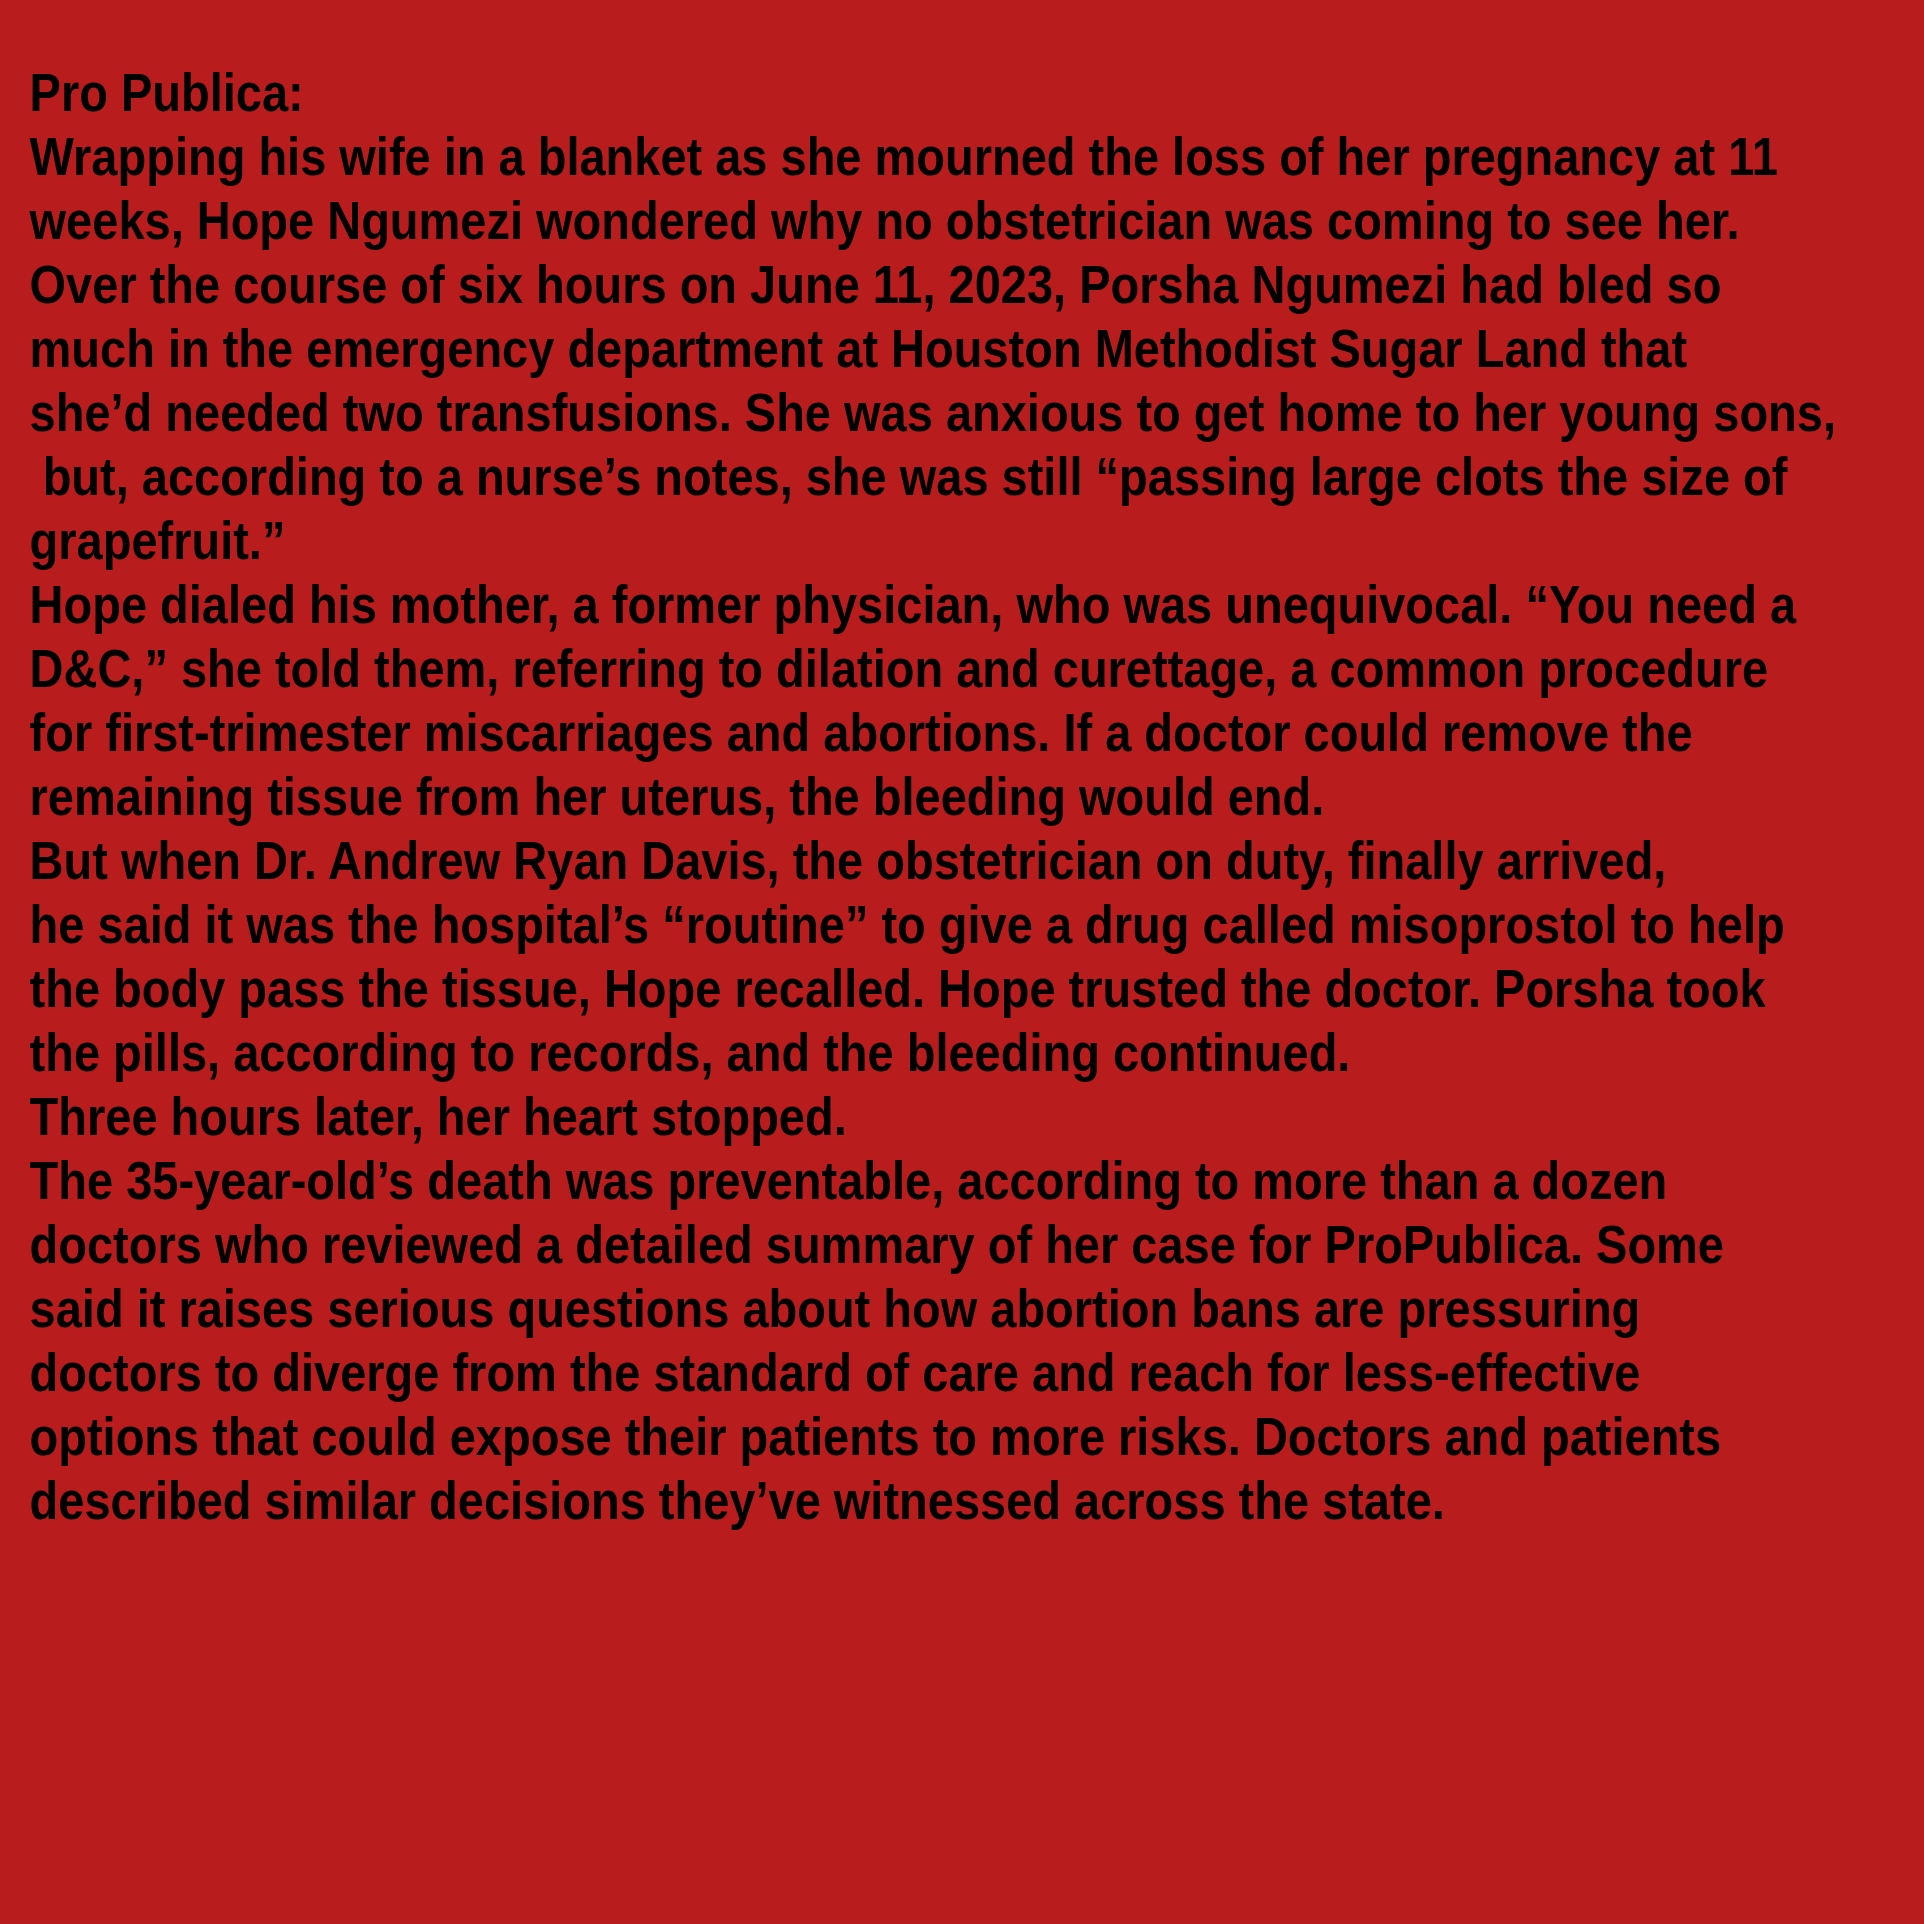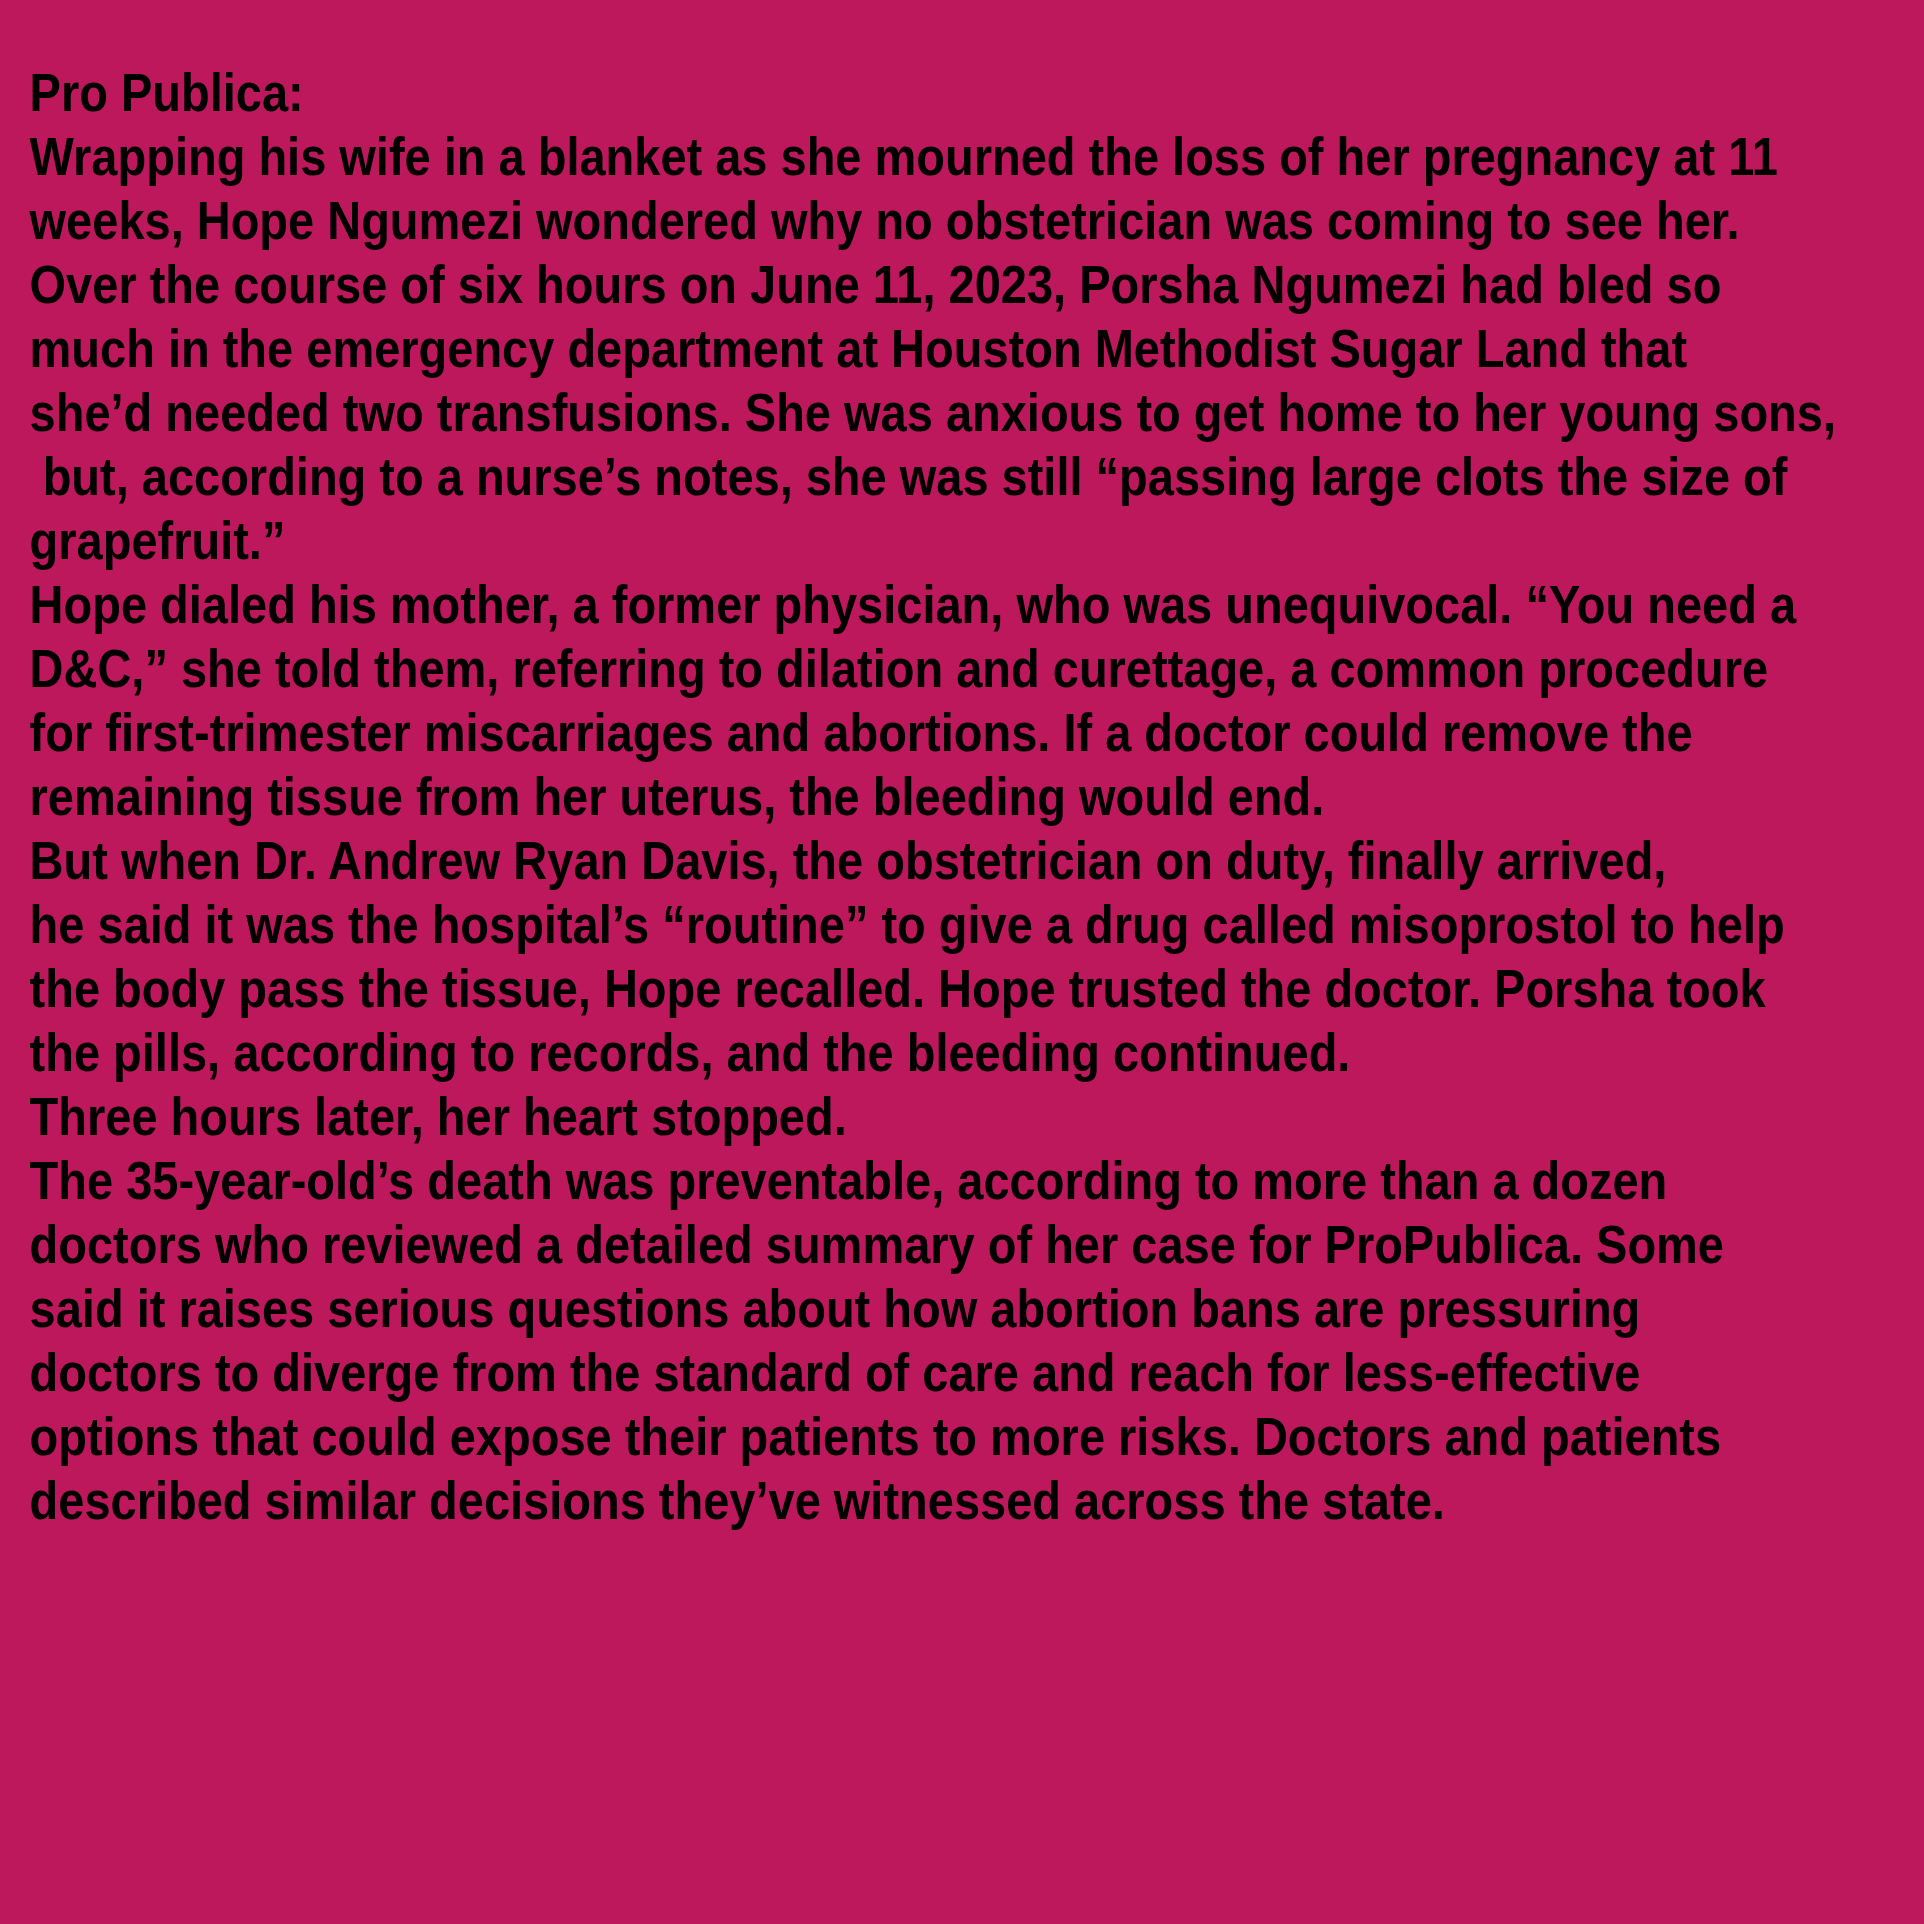--- a/index.html
+++ b/index.html
@@ -4,21 +4,21 @@
 <style>
   html, body {
     margin: 0;
     padding: 0;
     background: #ffffff;
   }
   .page {
     position: relative;
     width: 1925px;
     height: 1925px;
-    background: #be185d;
+    background: #b91c1c;
     overflow: hidden;
   }
   .doc {
     position: absolute;
     top: 60px;
     left: 0;
     width: 2214px;              
     transform: scaleX(0.87);    
     transform-origin: top left;
     padding-left: 34px;

